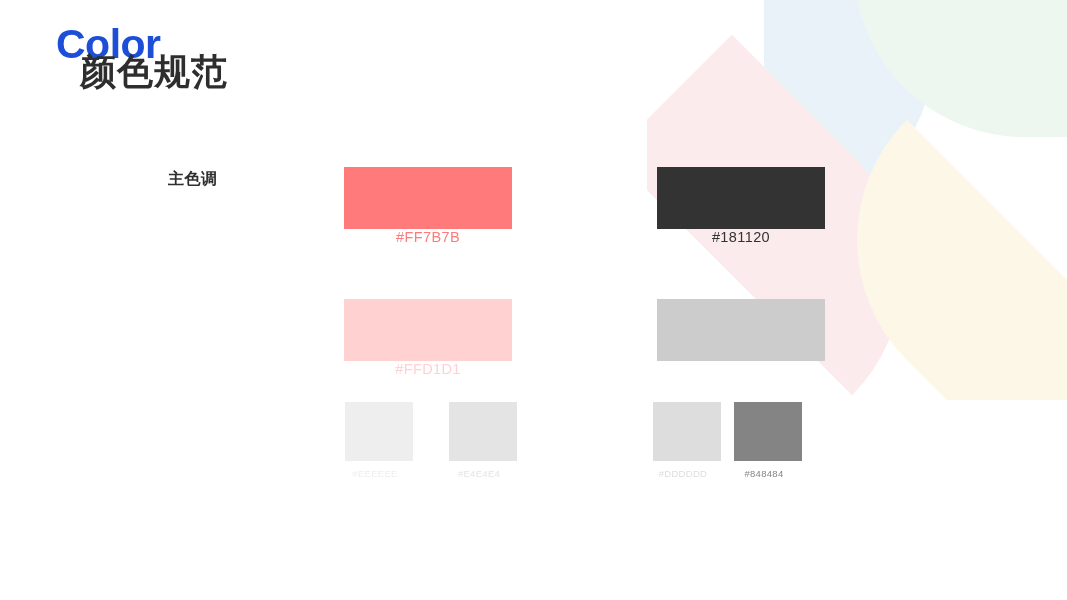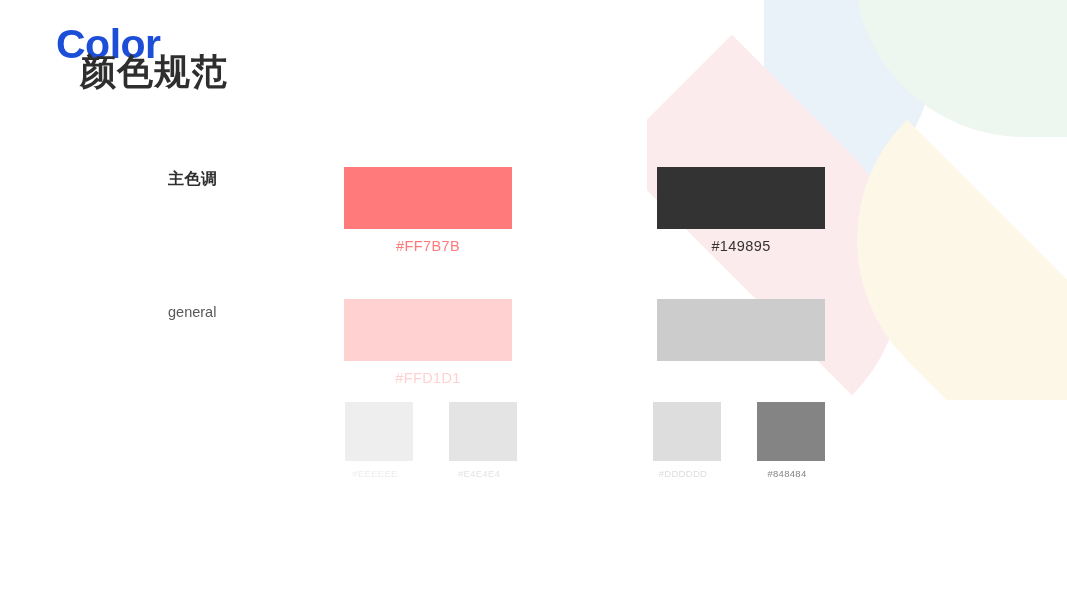--- a/index.html
+++ b/index.html
@@ -113,21 +113,21 @@
   
   .swatch-big {
     position: absolute;
     width: 168px;
   }
   .swatch-big .chip {
     width: 168px;
     height: 62px;
   }
   .swatch-big .code {
-    margin-top: 9px;
+    margin-top: 0;
     font-size: 14.5px;
     text-align: center;
     letter-spacing: 0.4px;
     line-height: 1.2;
   }
   .col-left  { left: 344px; }
   .col-right { left: 657px; }
 
   
   .smalls {
@@ -148,21 +148,21 @@
   .swatch-sm .code {
     margin-top: 7px;
     font-size: 9.5px;
     text-align: center;
     letter-spacing: 0.3px;
     line-height: 1.2;
   }
   .sm-1 { left: 345px; }
   .sm-2 { left: 449px; }
   .sm-3 { left: 653px; }
-  .sm-4 { left: 757px; }
+  .sm-4 { left: 734px; }
 </style>
 </head>
 <body style="background: rgb(255, 255, 255);">
 
 <div class="slide">
 
   <div class="decor">
     <svg viewBox="0 0 420 400" xmlns="http://www.w3.org/2000/svg" aria-hidden="true">
 
       <path d="M 117 -120 L 287 -120 L 287 50 A 170 170 0 0 1 117 220 Z" transform="rotate(0 202 50)" fill="#E8F2F8"></path>
@@ -188,28 +188,27 @@
         <div class="cn">主色调</div>
       </div>
 
       <div class="swatch-big col-left">
         <div class="chip" style="background-color: rgb(255, 123, 123);"></div>
         <div class="code" style="color: rgb(255, 123, 123);">#FF7B7B</div>
       </div>
 
       <div class="swatch-big col-right">
         <div class="chip" style="background-color: rgb(51, 51, 51);"></div>
-        <div class="code" style="color: rgb(51, 51, 51);">#149895</div>
+        <div class="code" style="color: rgb(51, 51, 51);">#181120</div>
       </div>
     </div>
 
     <div class="group group--general">
 
       <div class="group-label">
-        <div class="en">general</div>
       </div>
 
       <div class="swatch-big col-left">
         <div class="chip" style="background-color: rgb(255, 209, 209);"></div>
         <div class="code" style="color: rgb(255, 209, 209);">#FFD1D1</div>
       </div>
 
       <div class="swatch-big col-right">
         <div class="chip" style="background-color: rgb(204, 204, 204);"></div>
       </div>

